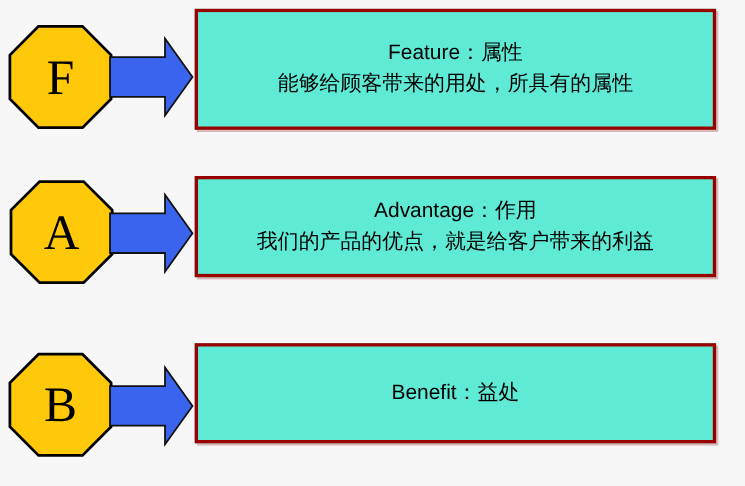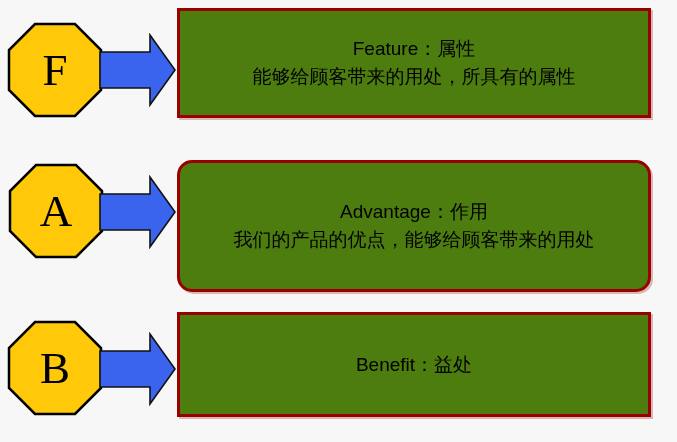--- a/index.html
+++ b/index.html
@@ -50,31 +50,31 @@
   .arr-1 { top: 33px; }
   .arr-2 { top: 175px; }
   .arr-3 { top: 332px; }
   
   .def-box {
     position: absolute;
     left: 177px;
     width: 474px;
     box-sizing: border-box;
     border: 3px solid #990000;
-    background: #4d7c0f;
+    background: #5eead4;
     box-shadow: 2px 2px 0 rgba(198, 128, 128, 0.55);
     display: flex;
     flex-direction: column;
     align-items: center;
     justify-content: center;
     text-align: center;
   }
   .box-1 { top: 8px;   height: 110px; }
-  .box-2 { top: 160px; height: 132px; border-radius: 15px; }
-  .box-3 { top: 312px; height: 105px; }
+  .box-2 { top: 160px; height: 92px; }
+  .box-3 { top: 312px; height: 91px; }
   .box-heading, .box-desc {
     font-size: 19px;
     line-height: 28px;
     color: #000;
     white-space: nowrap;
   }
 </style>
 </head>
 <body>
 
@@ -101,21 +101,21 @@
       <svg viewBox="0 0 96 96">
         <polygon points="28,2 68,2 94,28 94,68 68,94 28,94 2,68 2,28" stroke-width="2.5" stroke="#000000" fill="#FFC808"></polygon>
       </svg>
       <span class="octagon-letter">A</span>
     </div>
     <svg class="arrow arr-2" viewBox="0 0 78 74">
       <polygon points="1,19 51,19 51,2 76,37 51,72 51,55 1,55" stroke-width="1.6" stroke="#111111" fill="#3A64EE"></polygon>
     </svg>
     <div class="def-box box-2">
       <div class="box-heading">Advantage：作用</div>
-      <div class="box-desc">我们的产品的优点，能够给顾客带来的用处</div>
+      <div class="box-desc">我们的产品的优点，就是给客户带来的利益</div>
     </div>
   </div>
 
   <div>
     <div class="octagon-wrap oct-3">
       <svg viewBox="0 0 96 96">
         <polygon points="28,2 68,2 94,28 94,68 68,94 28,94 2,68 2,28" stroke-width="2.5" stroke="#000000" fill="#FFC808"></polygon>
       </svg>
       <span class="octagon-letter">B</span>
     </div>

